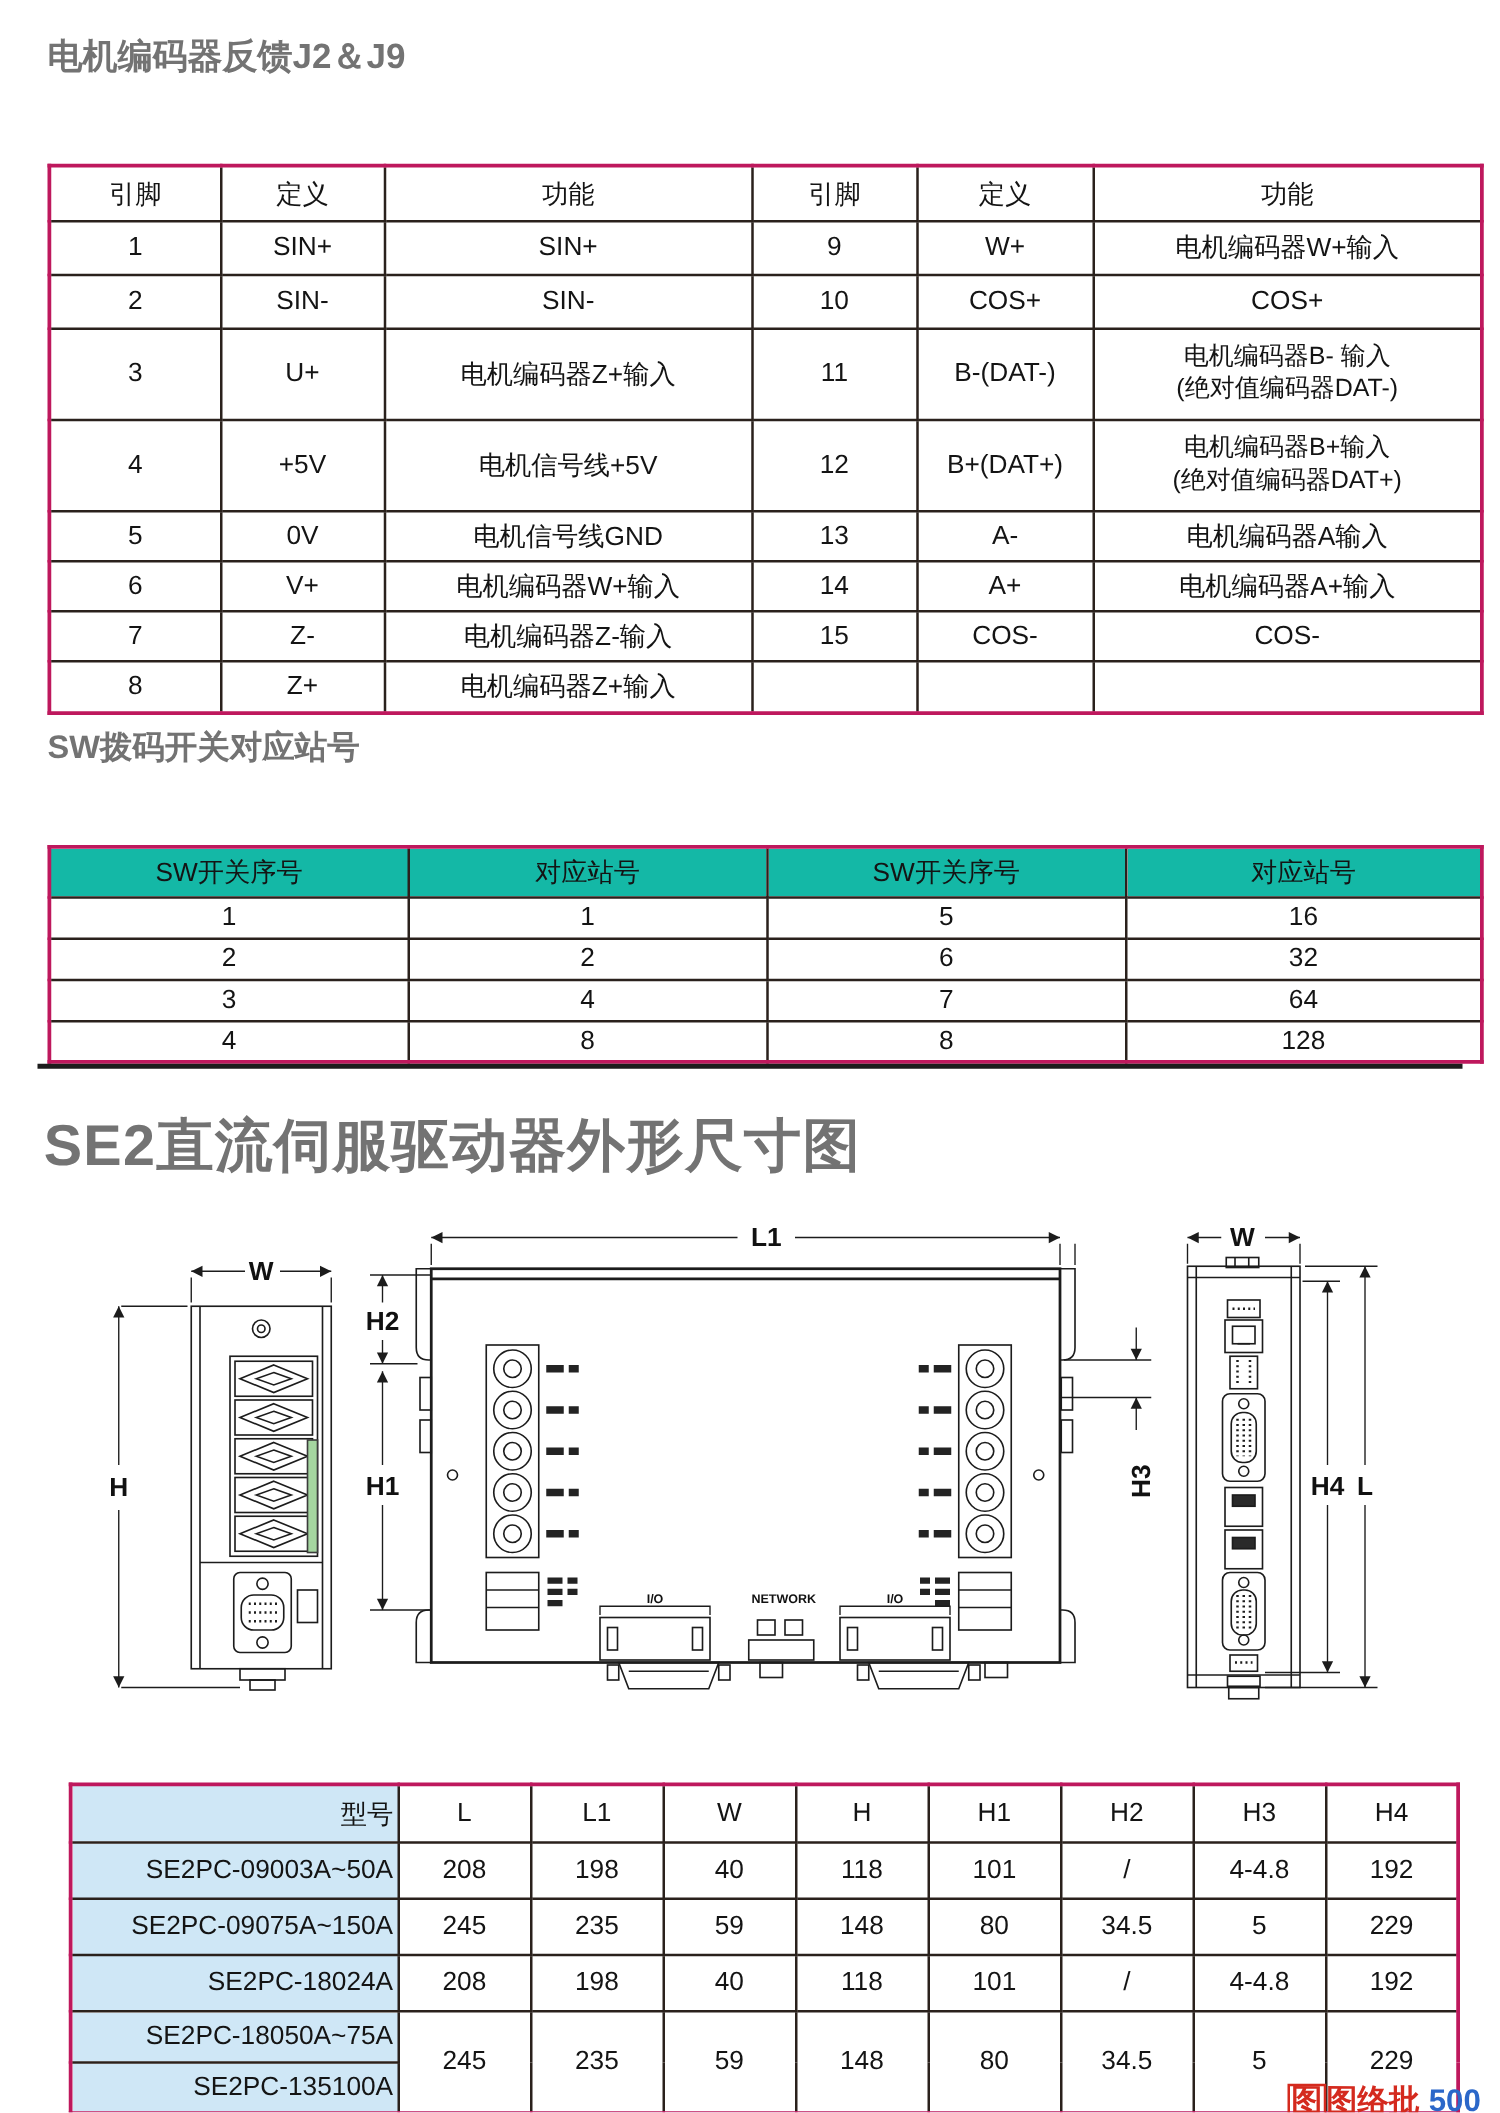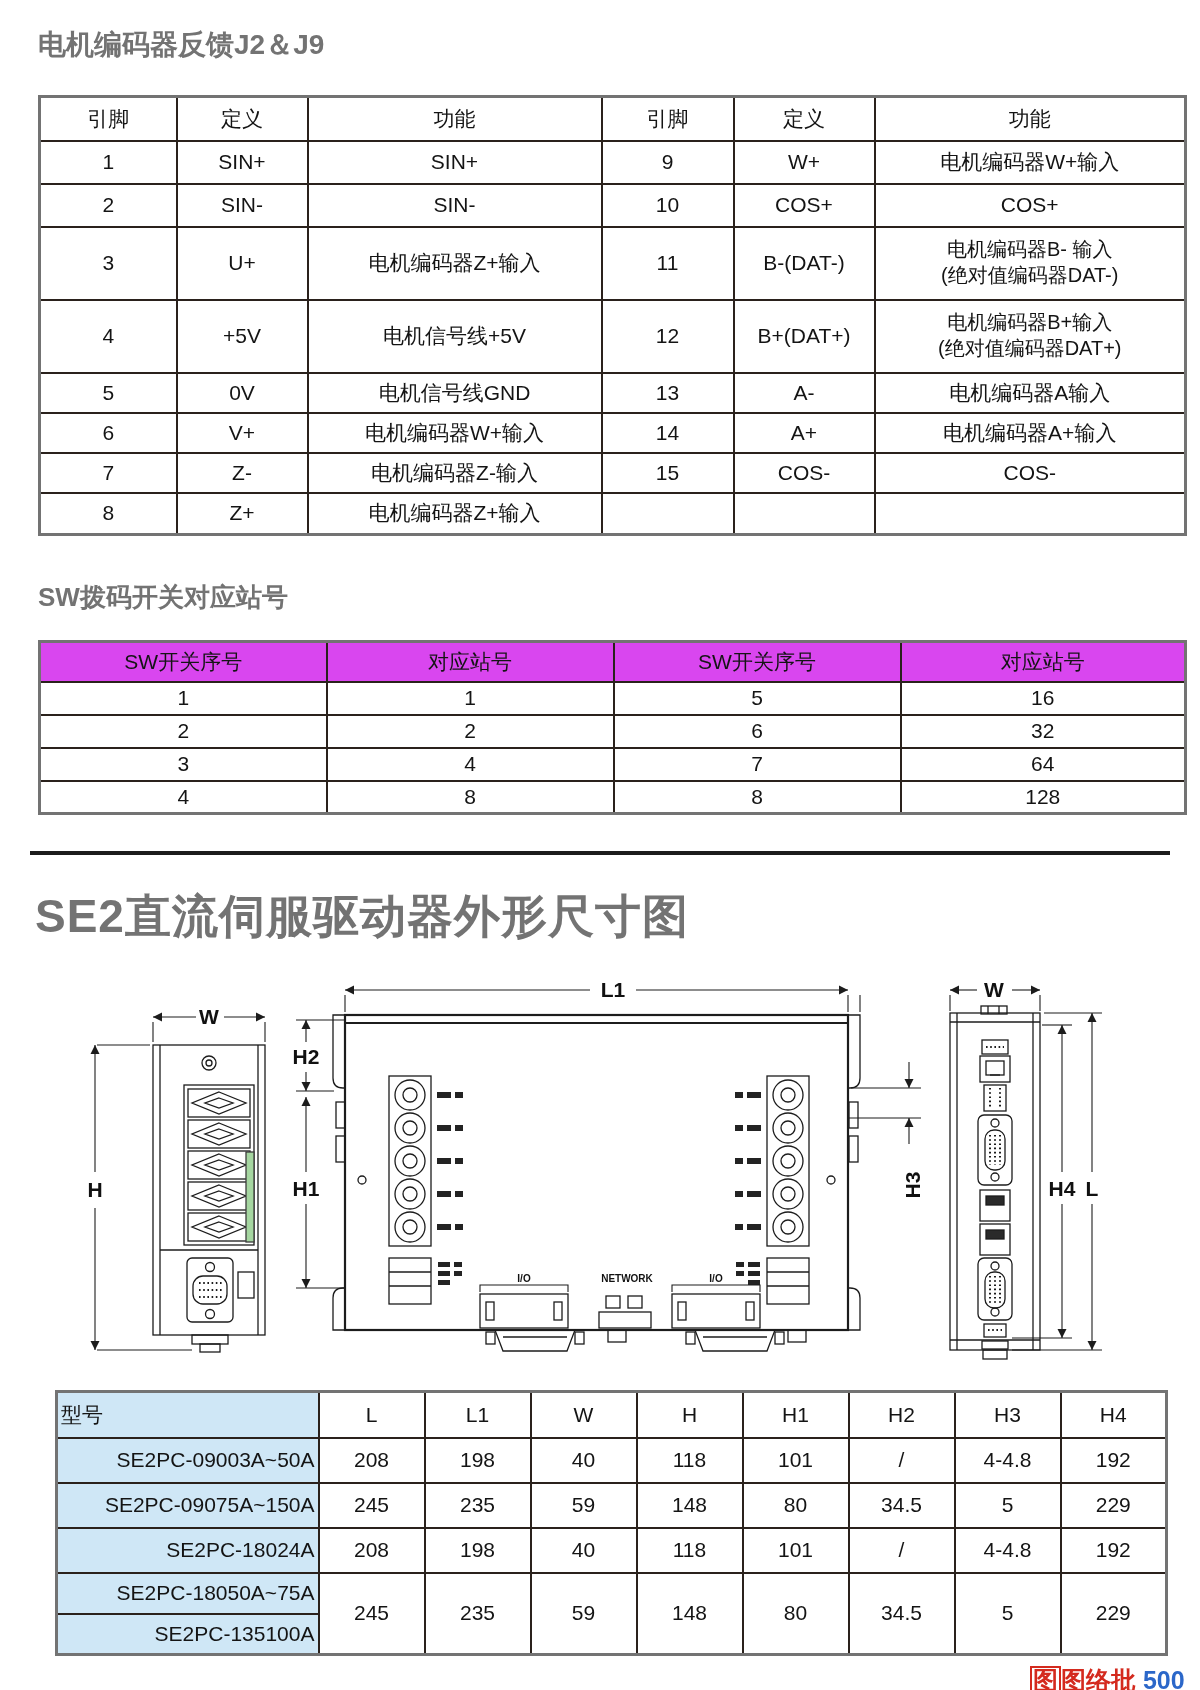--- a/index.html
+++ b/index.html
@@ -3,29 +3,29 @@
 <meta charset="utf-8">
 <style>
   html,body{margin:0;padding:0;background:#ffffff;}
   #page{position:relative;width:1200px;height:1690px;overflow:hidden;background:#fff;
         font-family:"Liberation Sans","DejaVu Sans",sans-serif;color:#141414;}
   .sec-title{position:absolute;font-weight:900;color:#737373;white-space:nowrap;}
   #title1{left:38px;top:26px;font-size:28px;}
   #title2{left:38px;top:580px;font-size:26px;}
   #title3{left:35px;top:886px;font-size:46px;letter-spacing:1px;}
   table.tbl{border-collapse:collapse;table-layout:fixed;position:absolute;background:#fff;
-            border:3px solid #737373;}
+            border:3px solid #be185d;margin-top:36px;}
   table.tbl td{border:2px solid #2a211c;text-align:center;vertical-align:middle;
                font-size:21px;padding:0 3px;overflow:hidden;}
   #t1{left:38px;top:95px;width:1146px;}
   #t2{left:38px;top:640px;width:1146px;}
   #t3{left:55px;top:1390px;width:1110px;}
   tr.r44{height:44px;} tr.r43{height:43px;} tr.r73{height:73px;} tr.r40{height:40px;}
   tr.r42{height:42px;} tr.r46{height:46px;} tr.r45{height:45px;} tr.r41{height:41px;}
-  #t2 tr.hd td{background:#d946ef;}
+  #t2 tr.hd td{background:#14b8a6;}
   #t3 td.mcol{background:#cfe7f6;text-align:right;padding-left:13px;}
   .fn2 div{font-size:20px;line-height:1.28;}
   #divider{position:absolute;left:30px;top:851px;width:1140px;height:4px;background:#1c1c1c;}
   #diagram{position:absolute;left:0;top:0;width:1200px;height:1690px;}
   #diagram line,#diagram rect,#diagram path,#diagram circle{stroke:#1c1c1c;fill:none;stroke-width:1.3px;}
   #diagram .thk{stroke-width:2.2px;}
   #diagram .dim{stroke-width:1.1px;}
   #diagram .arr{fill:#1c1c1c;stroke:none;}
   #diagram .mk{fill:#232323;stroke:none;}
   #diagram .grn{fill:#a5d6a0;stroke:#3c3c3c;}
@@ -459,21 +459,21 @@
         <col style="width:106px">
         <col style="width:106px">
         <col style="width:106px">
         <col style="width:106px">
         <col style="width:106px">
         <col style="width:106px">
         <col style="width:106px">
       </colgroup>
     <tbody>
         <tr class="r46">
-      <td class="mcol" style="text-align:left;padding-left:3px">型号</td>
+      <td class="mcol" style="text-align:right;padding-left:19px">型号</td>
       <td>L</td>
       <td>L1</td>
       <td>W</td>
       <td>H</td>
       <td>H1</td>
       <td>H2</td>
       <td>H3</td>
       <td>H4</td>
     </tr>
     <tr class="r45">

